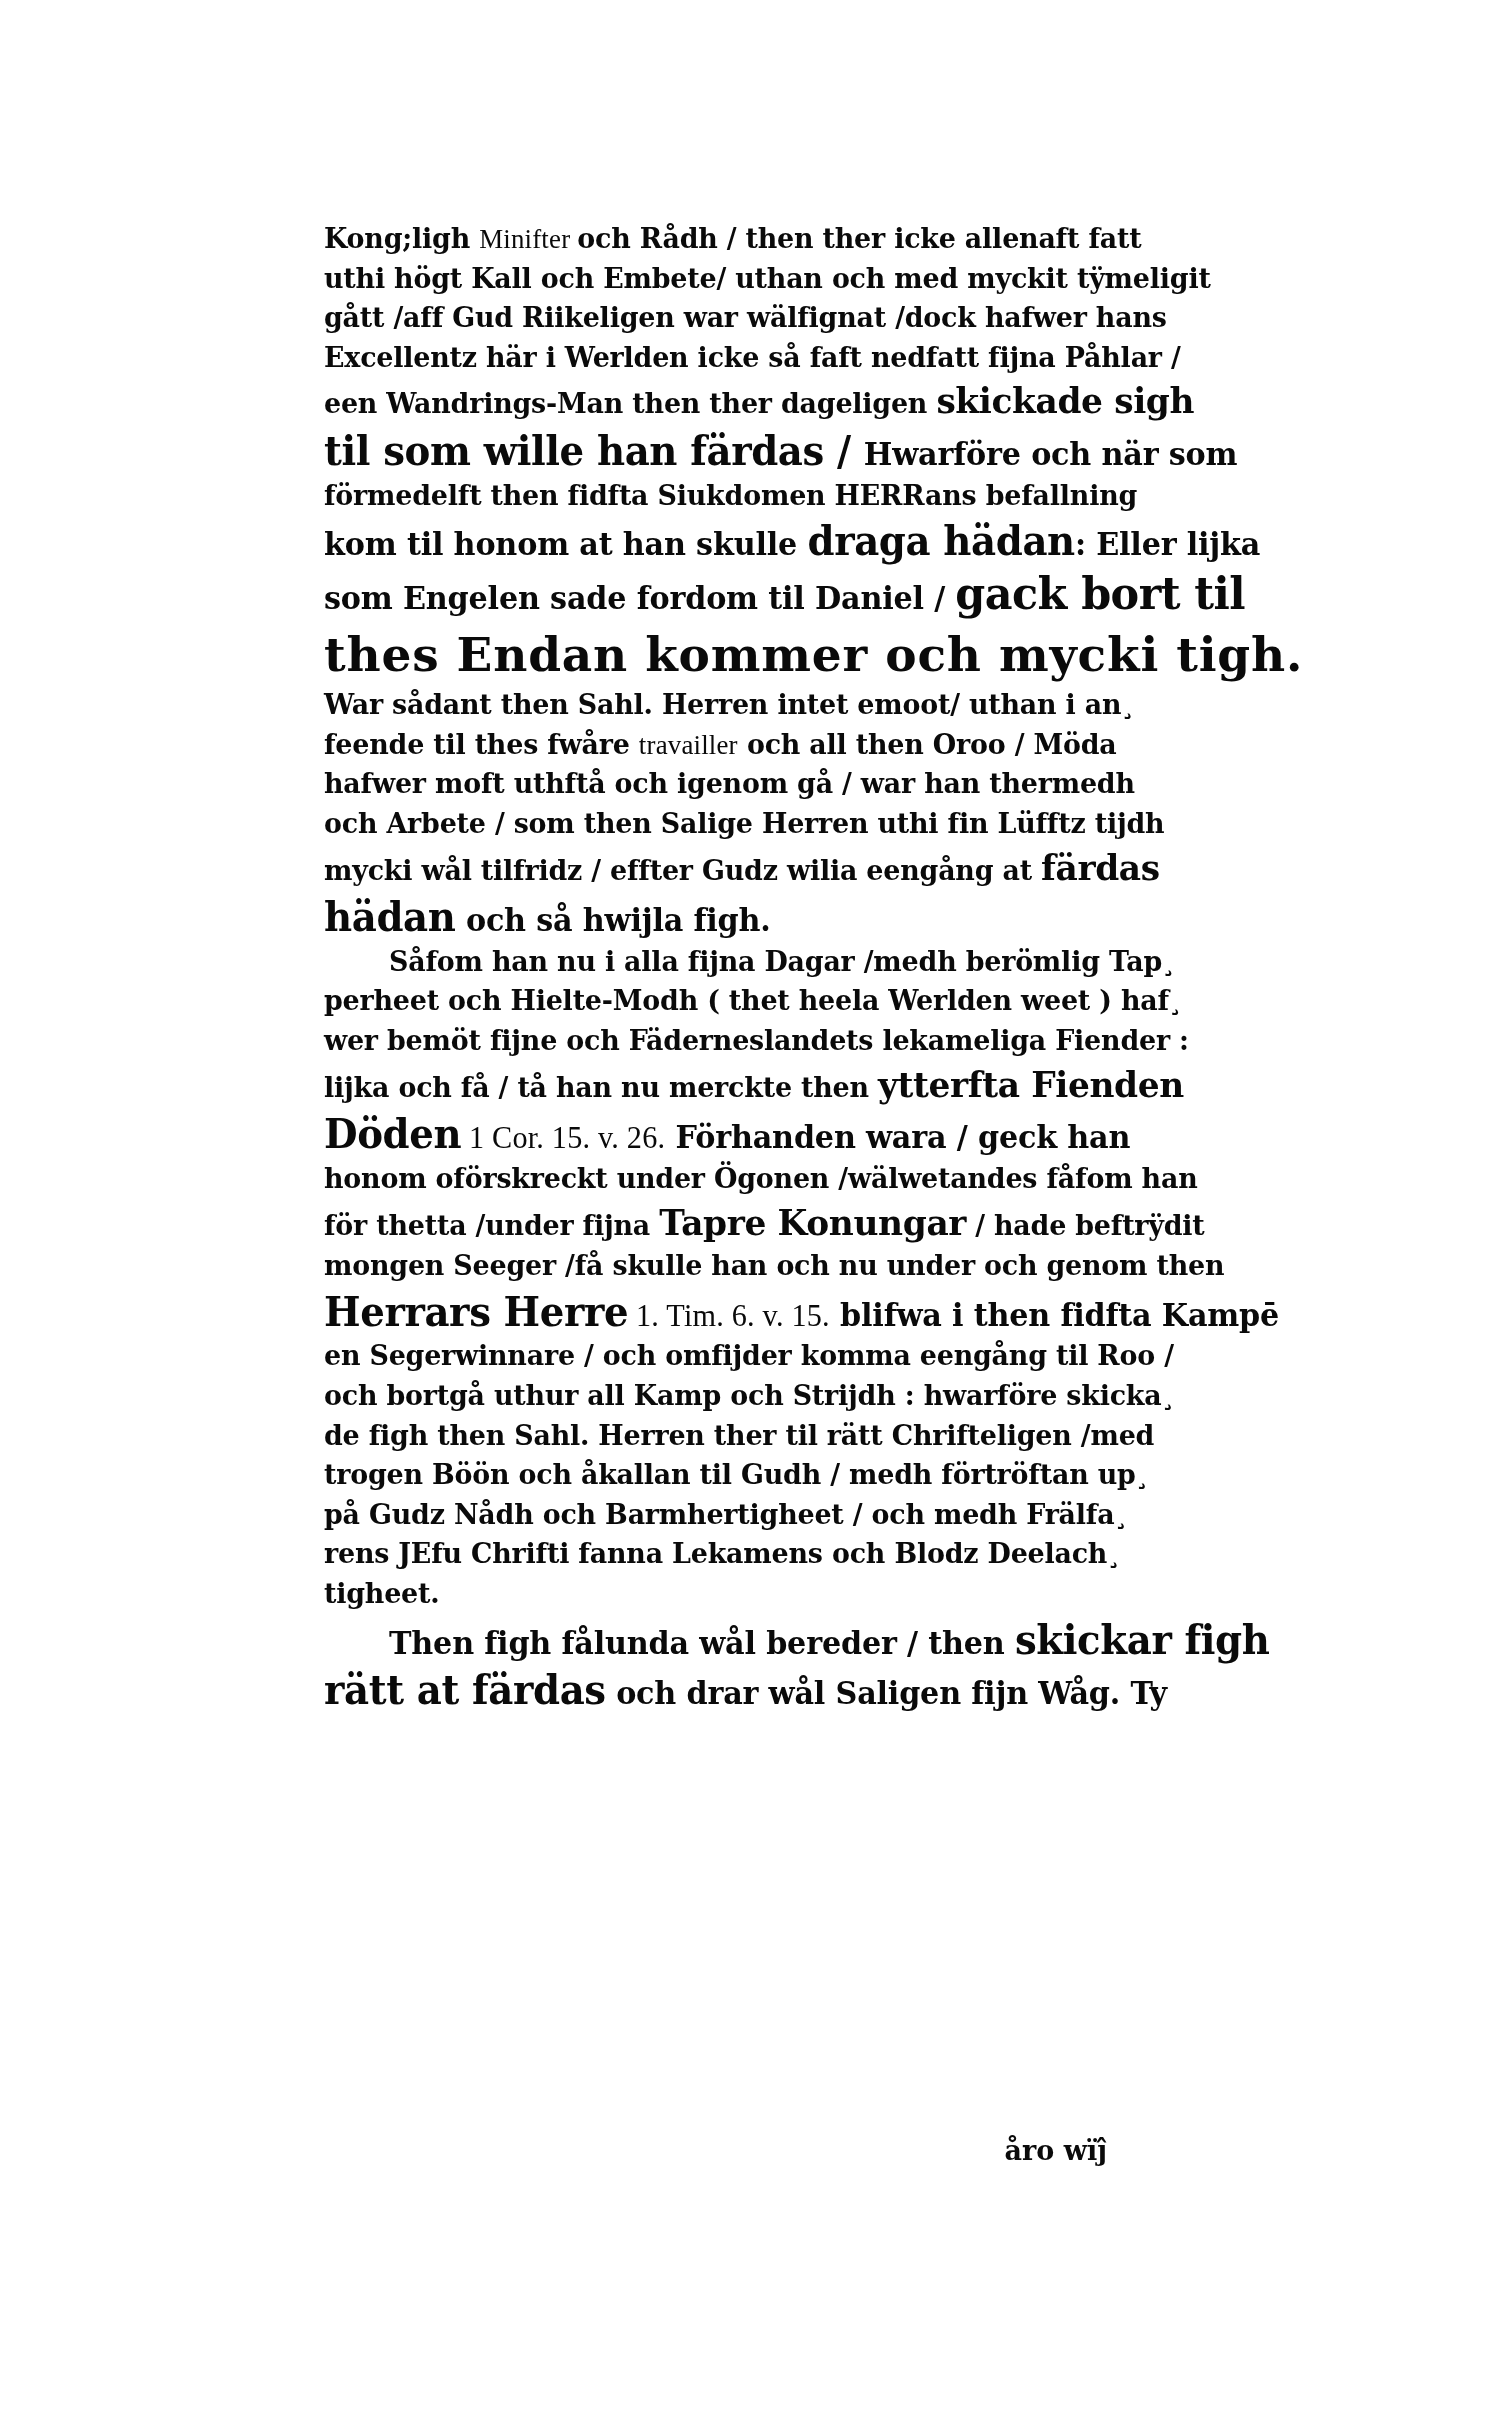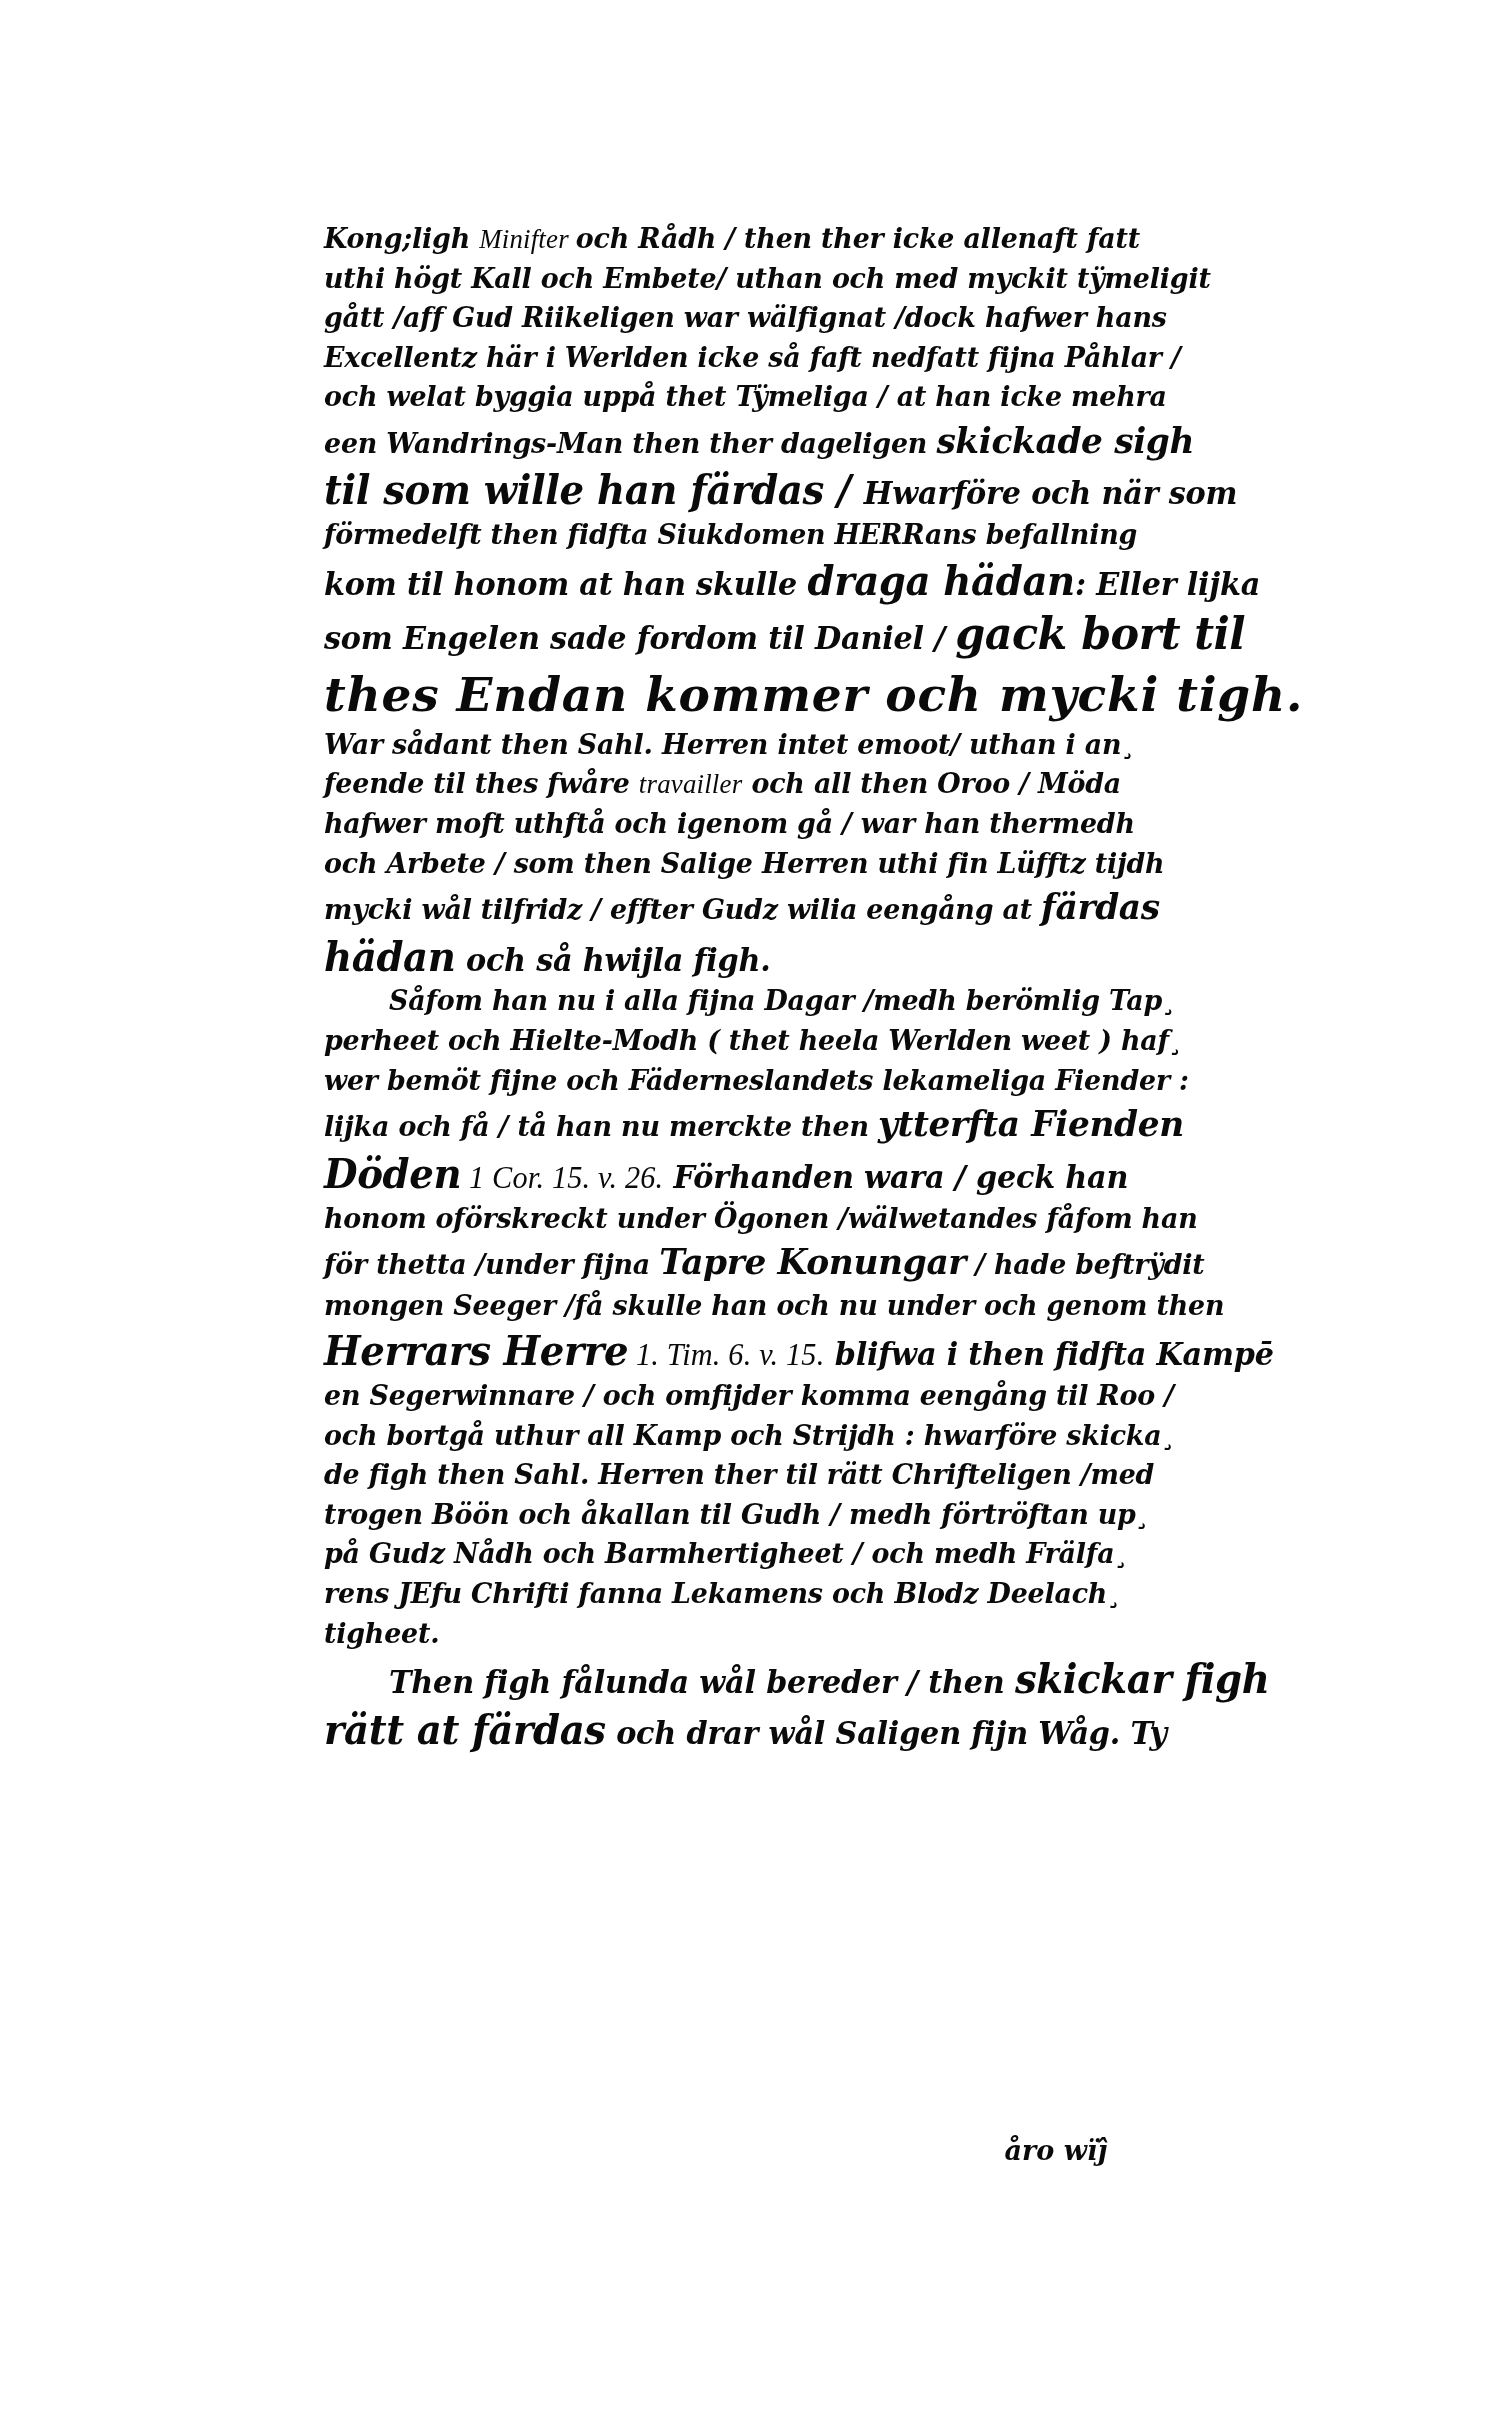--- a/index.html
+++ b/index.html
@@ -7,21 +7,20 @@
     padding: 0;
     background: #ffffff;
   }
 
   .page {
     position: relative;
     width: 1326px;
     height: 2426px;
     background: #ffffff;
     overflow: hidden;
-    font-style: italic;
   }
 
   
   .text-block {
     position: absolute;
     left: 324px;
     top: 225px;
     width: 968px;
   }
 
@@ -108,21 +107,20 @@
       <div class="line sz-body"><span>
         <span>Kong;ligh </span><span class="roman">Minifter </span><span>och Rådh / then ther icke allenaft fatt</span>
       </span></div>
 
       <div class="line sz-body"><span>uthi högt Kall och Embete/ uthan och med myckit tÿmeligit</span></div>
 
       <div class="line sz-body"><span>gått /aff Gud Riikeligen war wälfignat /dock hafwer hans</span></div>
 
       <div class="line sz-body"><span>Excellentz här i Werlden icke så faft nedfatt  fijna  Påhlar /</span></div>
 
-      <div class="line sz-body"><span>och welat byggia uppå thet Tÿmeliga /   at han icke mehra</span></div>
 
 
       <div class="line sz-body"><span>
         <span>een Wandrings-Man then ther dageligen </span><span class="disp">skickade sigh</span>
       </span></div>
 
       <div class="line sz-mid"><span>
         <span class="disp">til som wille han färdas /   </span><span>Hwarföre och när som</span>
       </span></div>
 

